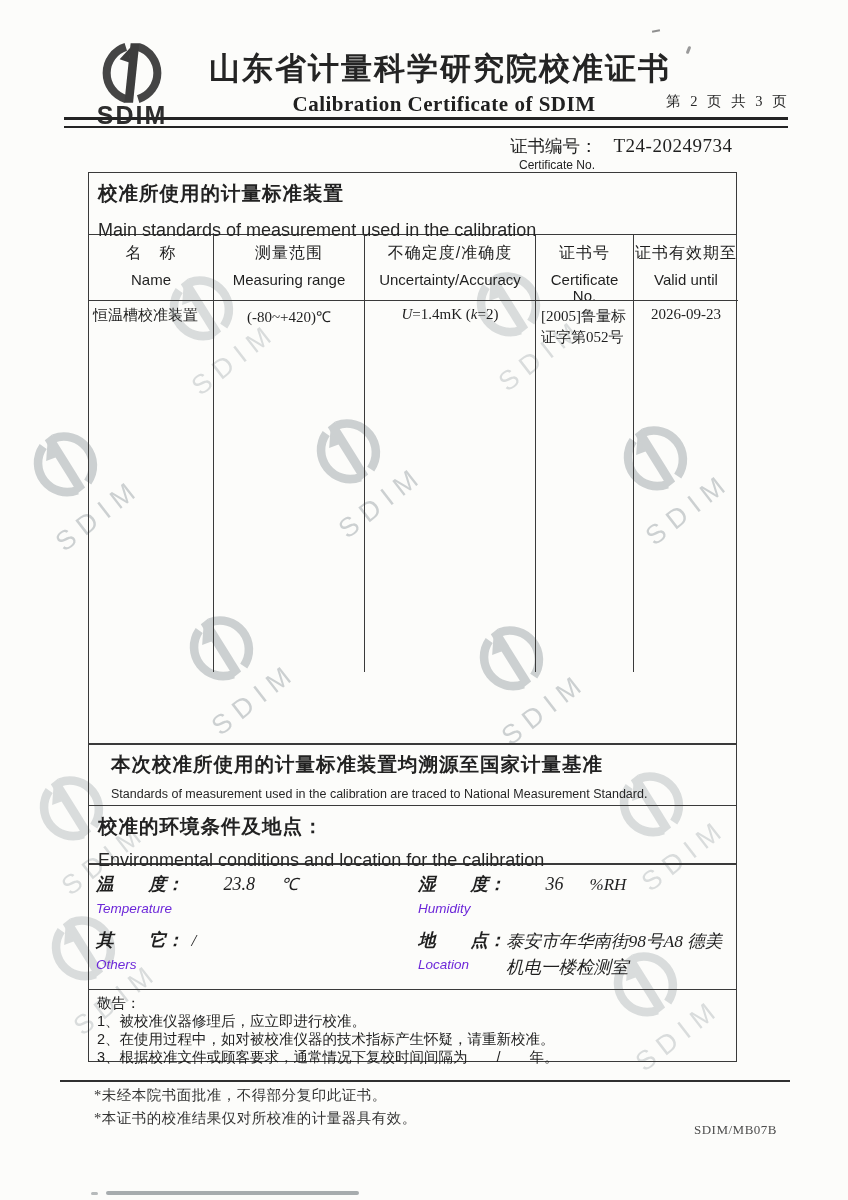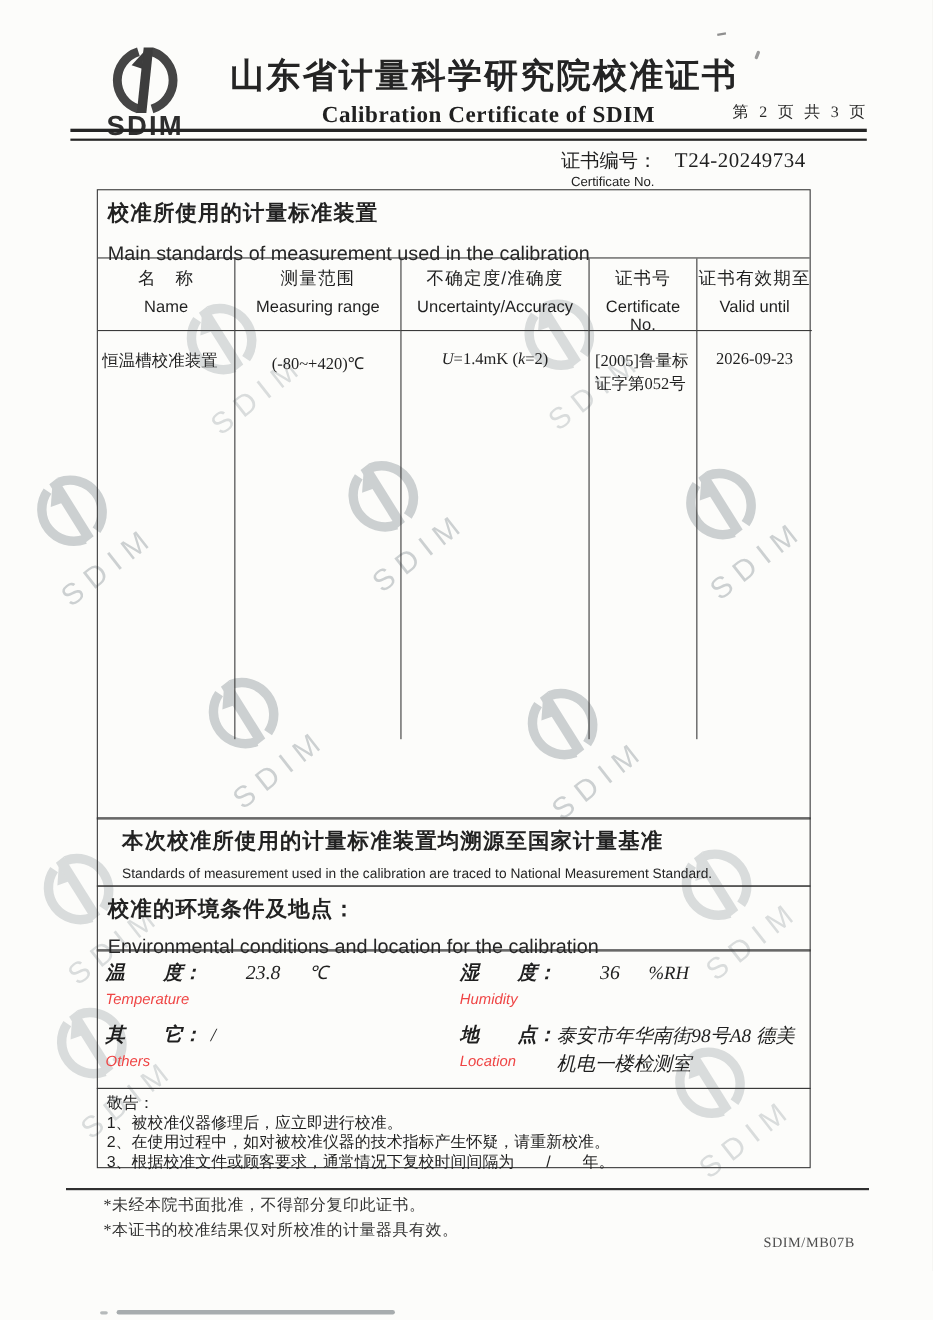--- a/index.html
+++ b/index.html
@@ -37,37 +37,37 @@
   .sec1-head{padding:7px 9px 0 9px;height:54.4px;}
   
   .tbl{border-top:1.6px solid #3a3a3a;}
   .tbl-row{display:grid;grid-template-columns:124px 151px 171px 98px 105px;}
   .tbl-row > div{border-left:1.6px solid #3a3a3a;box-sizing:border-box;}
   .tbl-row > div:first-child{border-left:none;}
   .tbl-head > div{height:65px;text-align:center;padding-top:8px;}
   .th-cn{font-family:"Liberation Sans",sans-serif;font-size:16px;letter-spacing:1px;}
   .th-en{font-family:"Liberation Sans",sans-serif;font-size:15px;margin-top:8px;line-height:16px;
          padding:0 2px;}
-  .tbl-body > div{height:372px;border-top:1.6px solid #3a3a3a;font-size:15px;padding-top:18px;}
+  .tbl-body > div{height:372px;border-top:1.6px solid #3a3a3a;font-size:15px;padding-top:5px;}
   .td-name{padding-left:4px;padding-right:2px;}
   .td-center{text-align:center;}
   .td-cert{padding-left:5px;padding-right:4px;line-height:21px;}
   .ital{font-style:italic;}
   
   .sec2{height:63px;padding:7px 9px 0 22px;}
   .sec2 .sec-title-en{margin-top:9px;font-size:12.5px;}
   .sec3{height:60px;padding:7px 9px 0 9px;}
   .sec3 .sec-title-en{margin-top:10px;}
   
   .sec4{height:127px;padding:8px 6px 0 7px;font-style:italic;}
   .env-grid{display:grid;grid-template-columns:322px 1fr;row-gap:12px;}
   .env-label{font-weight:bold;font-size:17.5px;}
   .env-val{font-size:18px;}
   .env-unit{font-size:17px;}
-  .env-en{font-family:"Liberation Sans",sans-serif;font-size:13.5px;margin-top:5px;color:#ef4444;}
+  .env-en{font-family:"Liberation Sans",sans-serif;font-size:13.5px;margin-top:5px;color:#6d28d9;}
   .env-item-inline .env-val{margin-left:40px;}
   .env-item-inline .env-unit{margin-left:26px;}
   .env-others .env-val{margin-left:8px;font-size:17px;}
   .env-location{display:grid;grid-template-columns:88px 1fr;}
   .env-location .env-val{margin-left:0;font-size:17.5px;line-height:26px;display:block;width:232px;}
   
   .sec5{height:73px;padding:4px 8px 0 8px;font-family:"Liberation Sans",sans-serif;}
   .notice-title{font-size:14.5px;line-height:18px;}
   .notice-item{font-size:14.5px;line-height:18px;}
   

